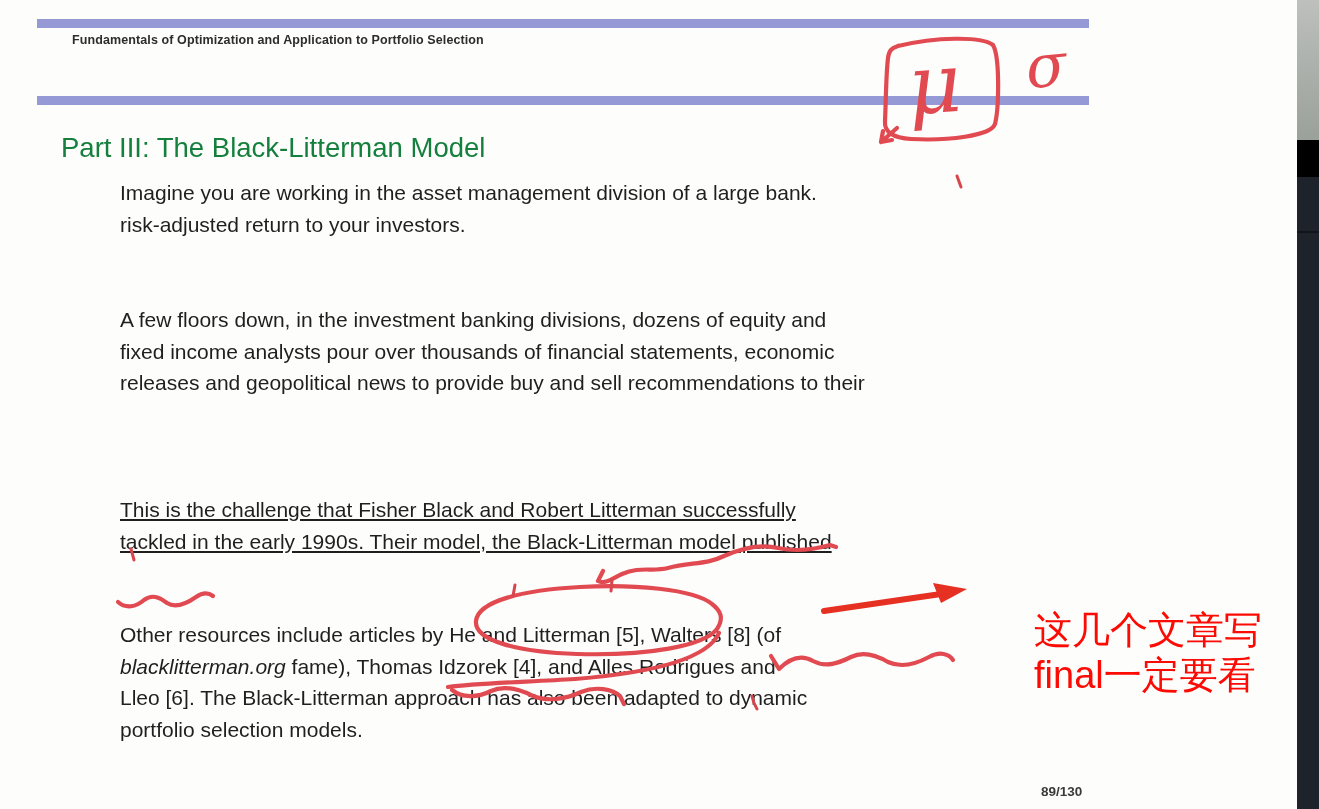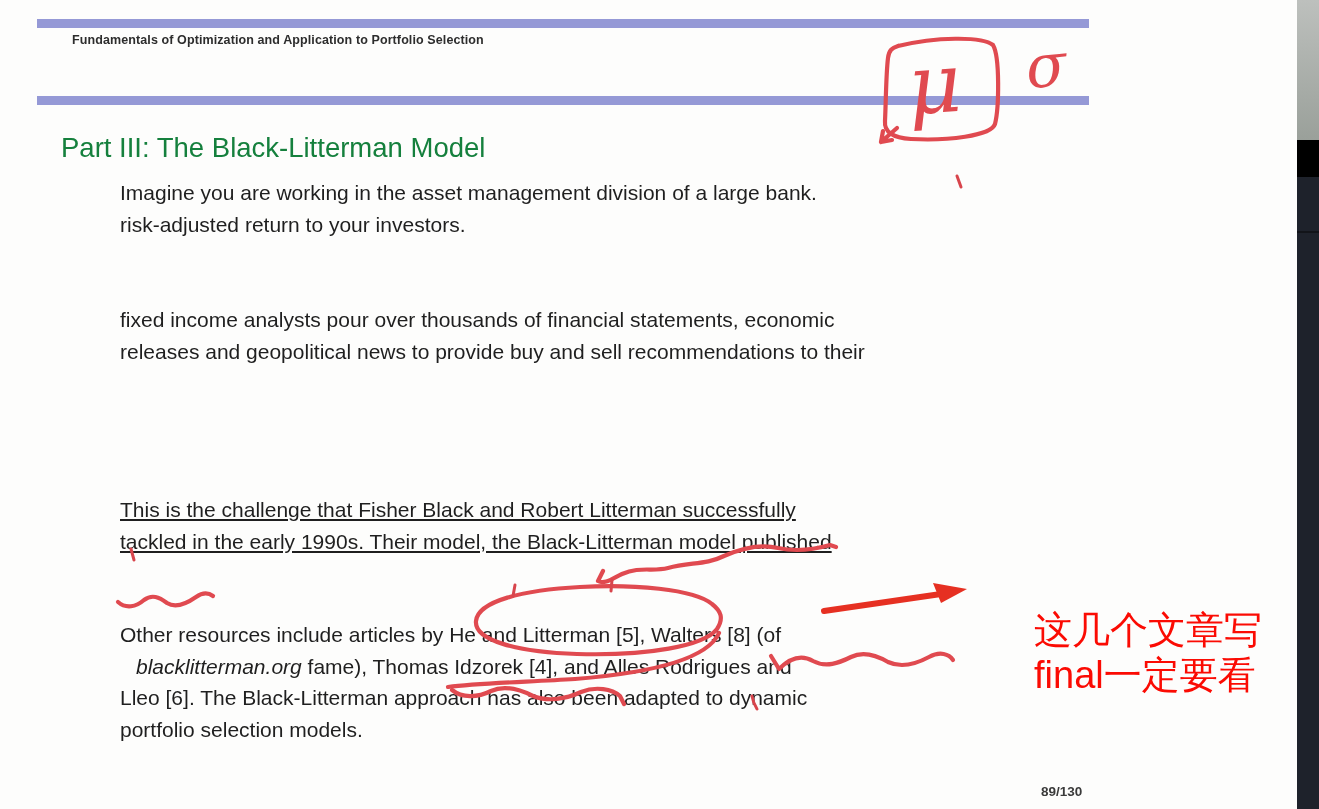--- a/index.html
+++ b/index.html
@@ -45,21 +45,21 @@
     line-height: 31.6px;
     color: #1f1f1f;
     white-space: nowrap;
   }
   .para .line { white-space: nowrap; }
   #para1 { top: 177px; }
   #para2 { top: 304px; }
   #para3 { top: 494px; text-decoration: underline; }
   #para4 { top: 619px; }
   .u-the { text-decoration: underline; text-underline-offset: 3px; }
-  .italic { font-style: italic; margin-left: 16px; }
+  .italic { font-style: italic; }
 
   .page-number {
     position: absolute;
     left: 1041px; top: 784px;
     font-size: 13.5px;
     font-weight: 600;
     color: #3a3a3a;
   }
 
   
@@ -98,20 +98,21 @@
 <div class="bar bottom"></div>
 
 <div class="slide-title">Part III: The Black-Litterman Model</div>
 
 <div class="para" id="para1">
   <div class="line">Imagine you are working in the asset management division of a large bank.</div>
   <div class="line">risk-adjusted return to your investors.</div>
 </div>
 
 <div class="para" id="para2">
+  <div class="line">A few floors down, in the investment banking divisions, dozens of equity and</div>
   <div class="line">fixed income analysts pour over thousands of financial statements, economic</div>
   <div class="line">releases and geopolitical news to provide buy and sell recommendations to their</div>
 </div>
 
 <div class="para" id="para3">
   <div class="line">This is the challenge that Fisher Black and Robert Litterman successfully</div>
   <div class="line">tackled in the early 1990s. Their model, the Black-Litterman model published</div>
 </div>
 
 <div class="para" id="para4">

